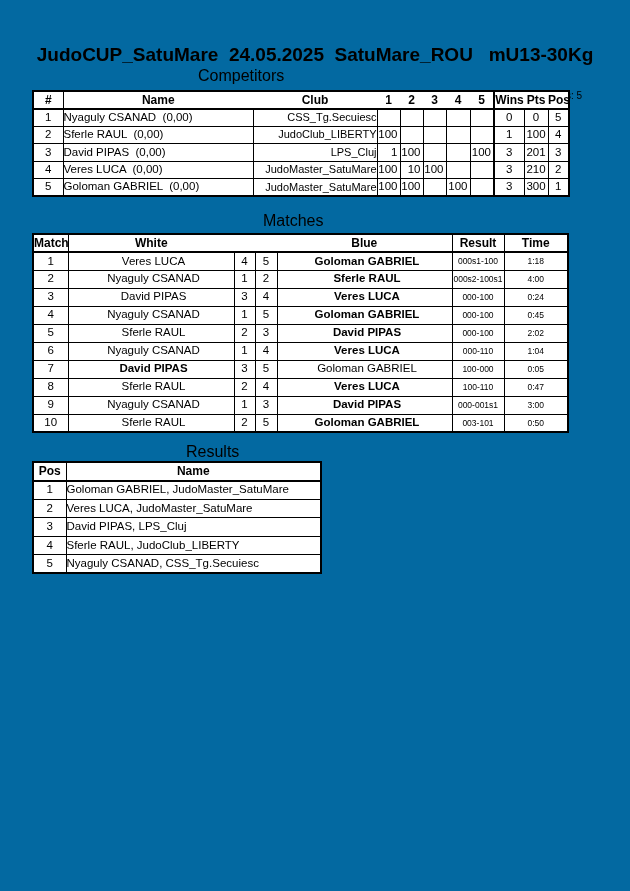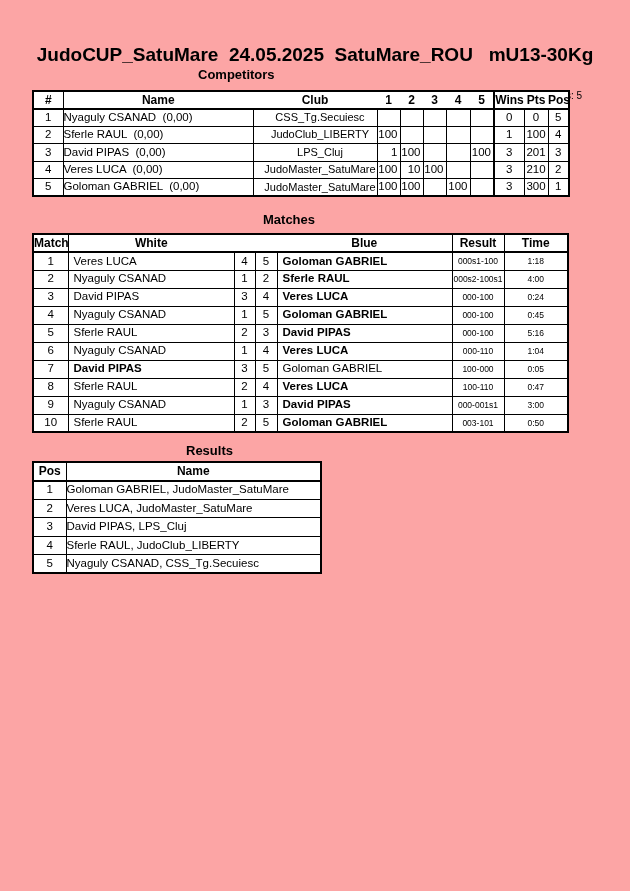--- a/index.html
+++ b/index.html
@@ -1,39 +1,39 @@
 <!DOCTYPE html>
 <html><head>
 <meta charset="utf-8">
 <style>
   * { margin:0; padding:0; box-sizing:border-box; }
   html,body { background:#fff; }
   .page {
-    position:relative; width:630px; height:891px; background:#fca5a5;
+    position:relative; width:630px; height:891px; background:#0369a1;
     font-family:"Liberation Sans", sans-serif; color:#000; overflow:hidden;
   }
   .title {
     position:absolute; top:44px; left:0; width:630px; text-align:center;
     font-size:19px; font-weight:bold; white-space:pre;
   }
-  .sect-head { position:absolute; font-size:13px; font-weight:bold; white-space:pre; }
+  .sect-head { position:absolute; font-size:16px; font-weight:normal; white-space:pre; }
   .count-label { position:absolute; font-size:10px; white-space:pre;margin-top:20px; }
   table { position:absolute; border-collapse:collapse; table-layout:fixed; background:#fff; border:2px solid #000; }
   td, th {
     border:1px solid #000; overflow:hidden; white-space:pre;
     font-size:11.5px; vertical-align:middle; padding:0; line-height:1;
   }
   th { font-weight:bold; font-size:12px; border-bottom:2px solid #000; text-align:center; }
   .t-comp tr { height:17.5px; }
   .t-match tr { height:18px;border-radius:8px; }
   .t-res tr { height:18.5px; }
   .c { text-align:center; }
   .l-name { text-align:left; }
-  .l-club { text-align:center; padding-left:10px; font-size:11px;margin-top:23px; }
-  .l-mname { text-align:left; padding-left:5px; }
+  .l-club { text-align:right; padding-left:10px; font-size:11px;margin-top:23px; }
+  .l-mname { text-align:center; padding-left:5px; }
   .l-rname { text-align:left; }
   .r { text-align:right; padding-right:2px; }
   .thick-l { border-left:2px solid #000; }
   .sm { font-size:8.5px; text-align:center;margin-top:40px; }
   .hnb-r { border-right:none; }
   .hnb-l { border-left:none; }
   .hnb-lr { border-left:none; border-right:none; }
 </style>
 </head>
 <body>
@@ -199,21 +199,21 @@
       <td class="sm">000-100</td>
       <td class="sm">0:45</td>
     </tr>
     <tr>
       <td class="c">5</td>
       <td class="l-mname">Sferle RAUL</td>
       <td class="c">2</td>
       <td class="c">3</td>
       <td class="l-mname" style="font-weight: bold;">David PIPAS</td>
       <td class="sm">000-100</td>
-      <td class="sm">5:16</td>
+      <td class="sm">2:02</td>
     </tr>
     <tr>
       <td class="c">6</td>
       <td class="l-mname">Nyaguly CSANAD</td>
       <td class="c">1</td>
       <td class="c">4</td>
       <td class="l-mname" style="font-weight: bold;">Veres LUCA</td>
       <td class="sm">000-110</td>
       <td class="sm">1:04</td>
     </tr>

